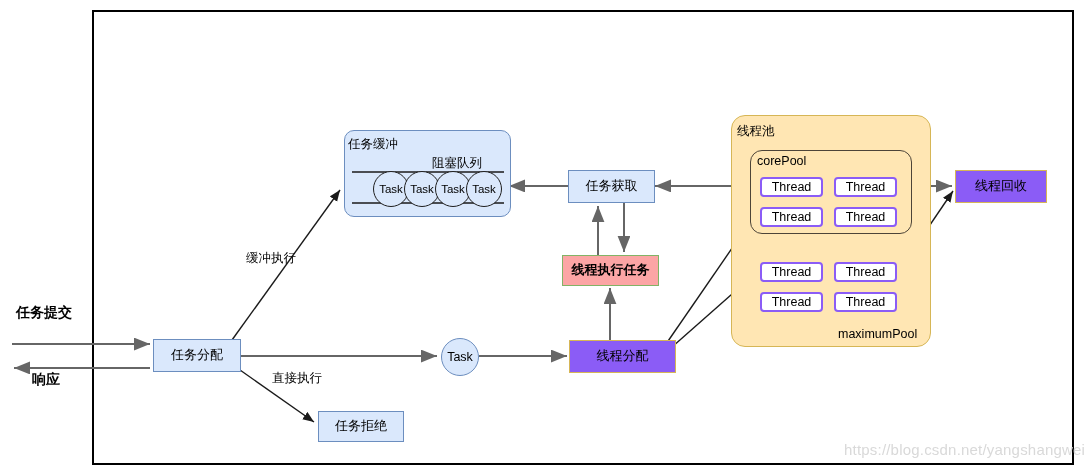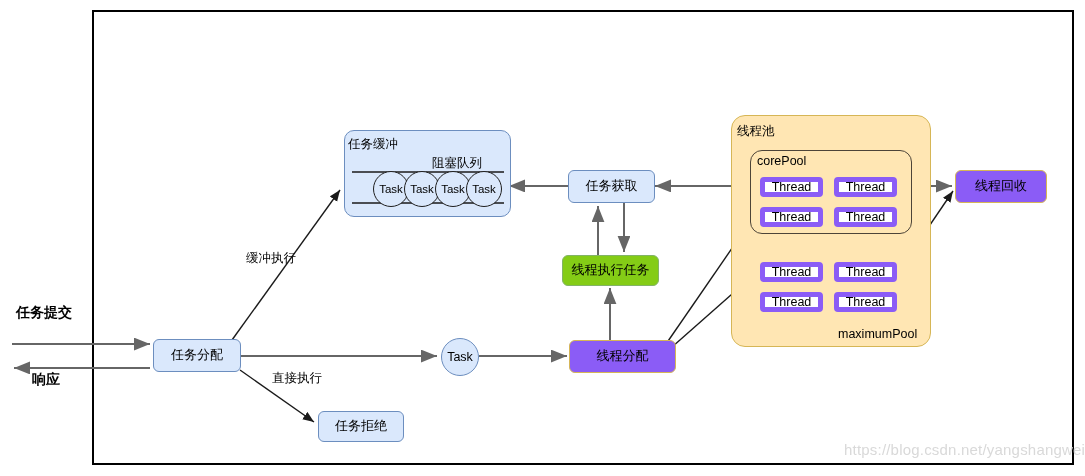--- a/index.html
+++ b/index.html
@@ -1,25 +1,25 @@
 <!DOCTYPE html>
 <html><head>
 <meta charset="utf-8">
 <style>
   html,body{margin:0;padding:0;background:#ffffff;}
   body{width:1085px;height:476px;position:relative;overflow:hidden;
        font-family:"Liberation Sans","DejaVu Sans",sans-serif;}
   #stage{position:absolute;left:0;top:0;width:1085px;height:476px;}
   svg.layer{position:absolute;left:0;top:0;width:1085px;height:476px;}
   .node{position:absolute;box-sizing:border-box;display:flex;align-items:center;
-        justify-content:center;text-align:center;line-height:1.15;border-radius:6px;}
+        justify-content:center;text-align:center;line-height:1.15;}
   .blue-box{background:#dae8fc;border:1px solid #6c8ebf;color:#000;font-size:13px;}
-  .green-box{background:#84cc16;border:1px solid #82b366;color:#000;font-size:13px;}
+  .green-box{background:#fca5a5;border:1px solid #82b366;color:#000;font-size:13px;font-weight:bold;}
   .orange-box{background:#8b5cf6;border:1px solid #d6b656;color:#000;font-size:13px;}
-  .thread-box{background:#ffffff;border:5px solid #8b5cf6;border-radius:4px;
+  .thread-box{background:#ffffff;border:2px solid #8b5cf6;border-radius:4px;
               font-size:12.5px;color:#000;}
   .pool-outer{background:#ffe6b3;border:1px solid #d6b656;border-radius:14px;}
   .pool-inner{background:transparent;border:1px solid #4d4438;border-radius:12px;}
   .buffer-box{background:#dae8fc;border:1px solid #6c8ebf;border-radius:10px;}
   .plain-label{position:absolute;font-size:12.5px;color:#000;white-space:nowrap;}
   .bold-label{position:absolute;font-size:14px;font-weight:bold;color:#000;white-space:nowrap;}
   .title{position:absolute;font-size:19px;font-weight:bold;color:#000;white-space:nowrap;}
   .task-circle{position:absolute;width:36px;height:36px;border-radius:50%;
                background:#dae8fc;border:1px solid #6c8ebf;display:flex;
                align-items:center;justify-content:center;font-size:12.5px;color:#000;}

